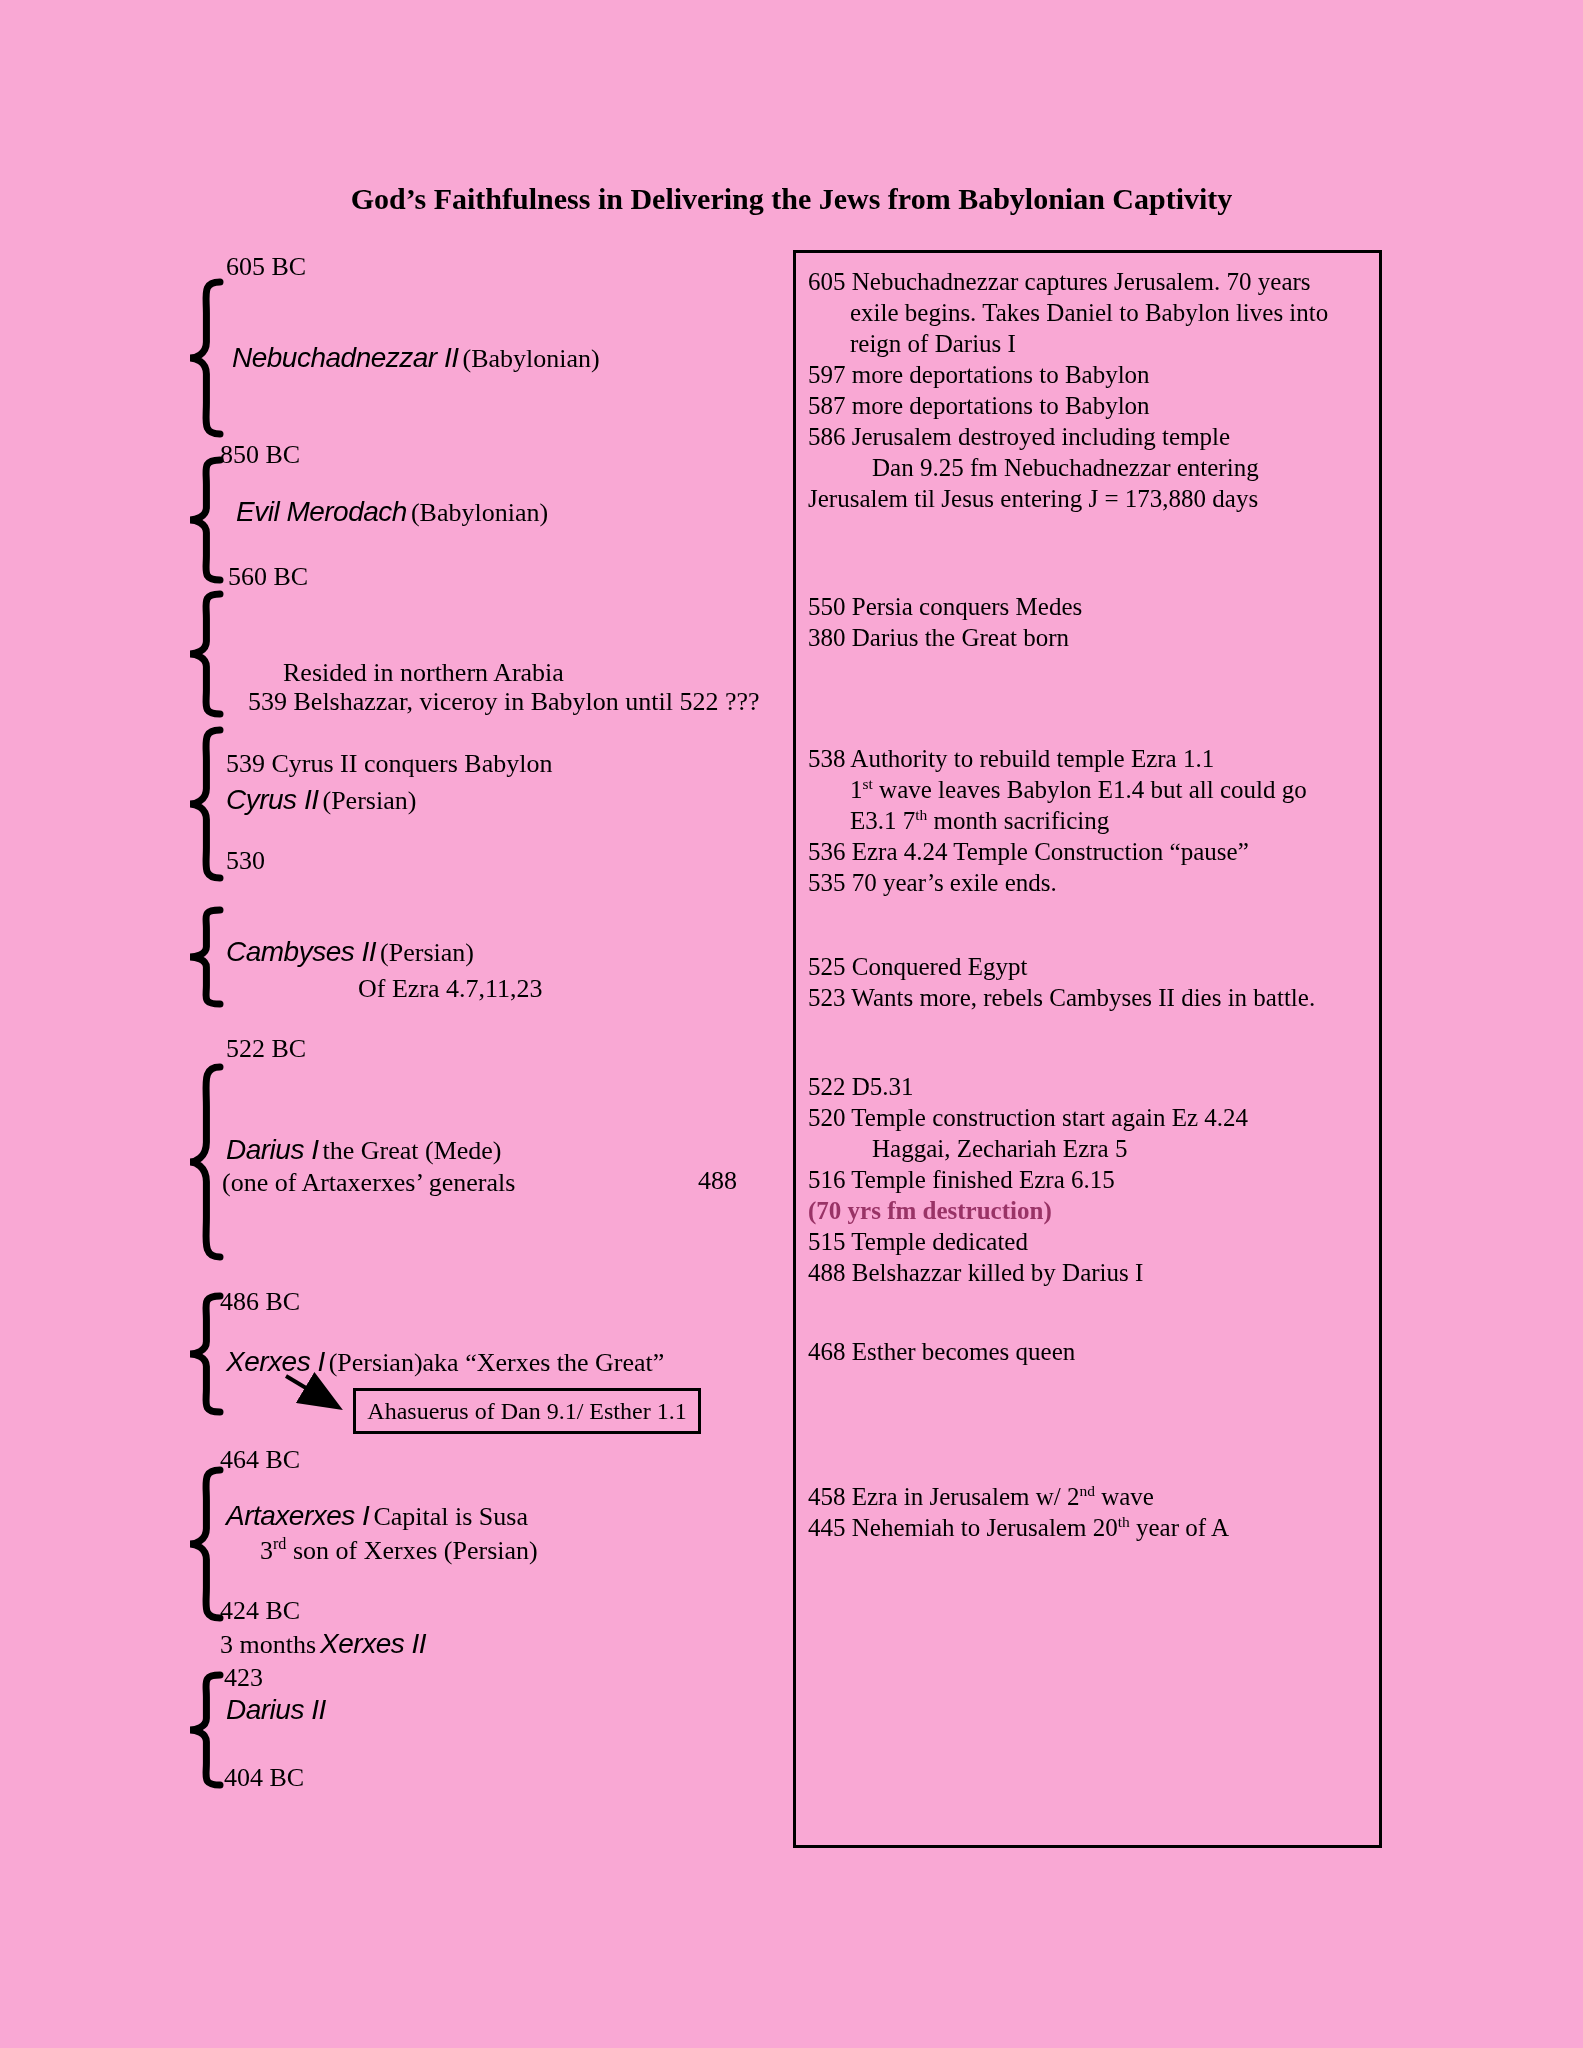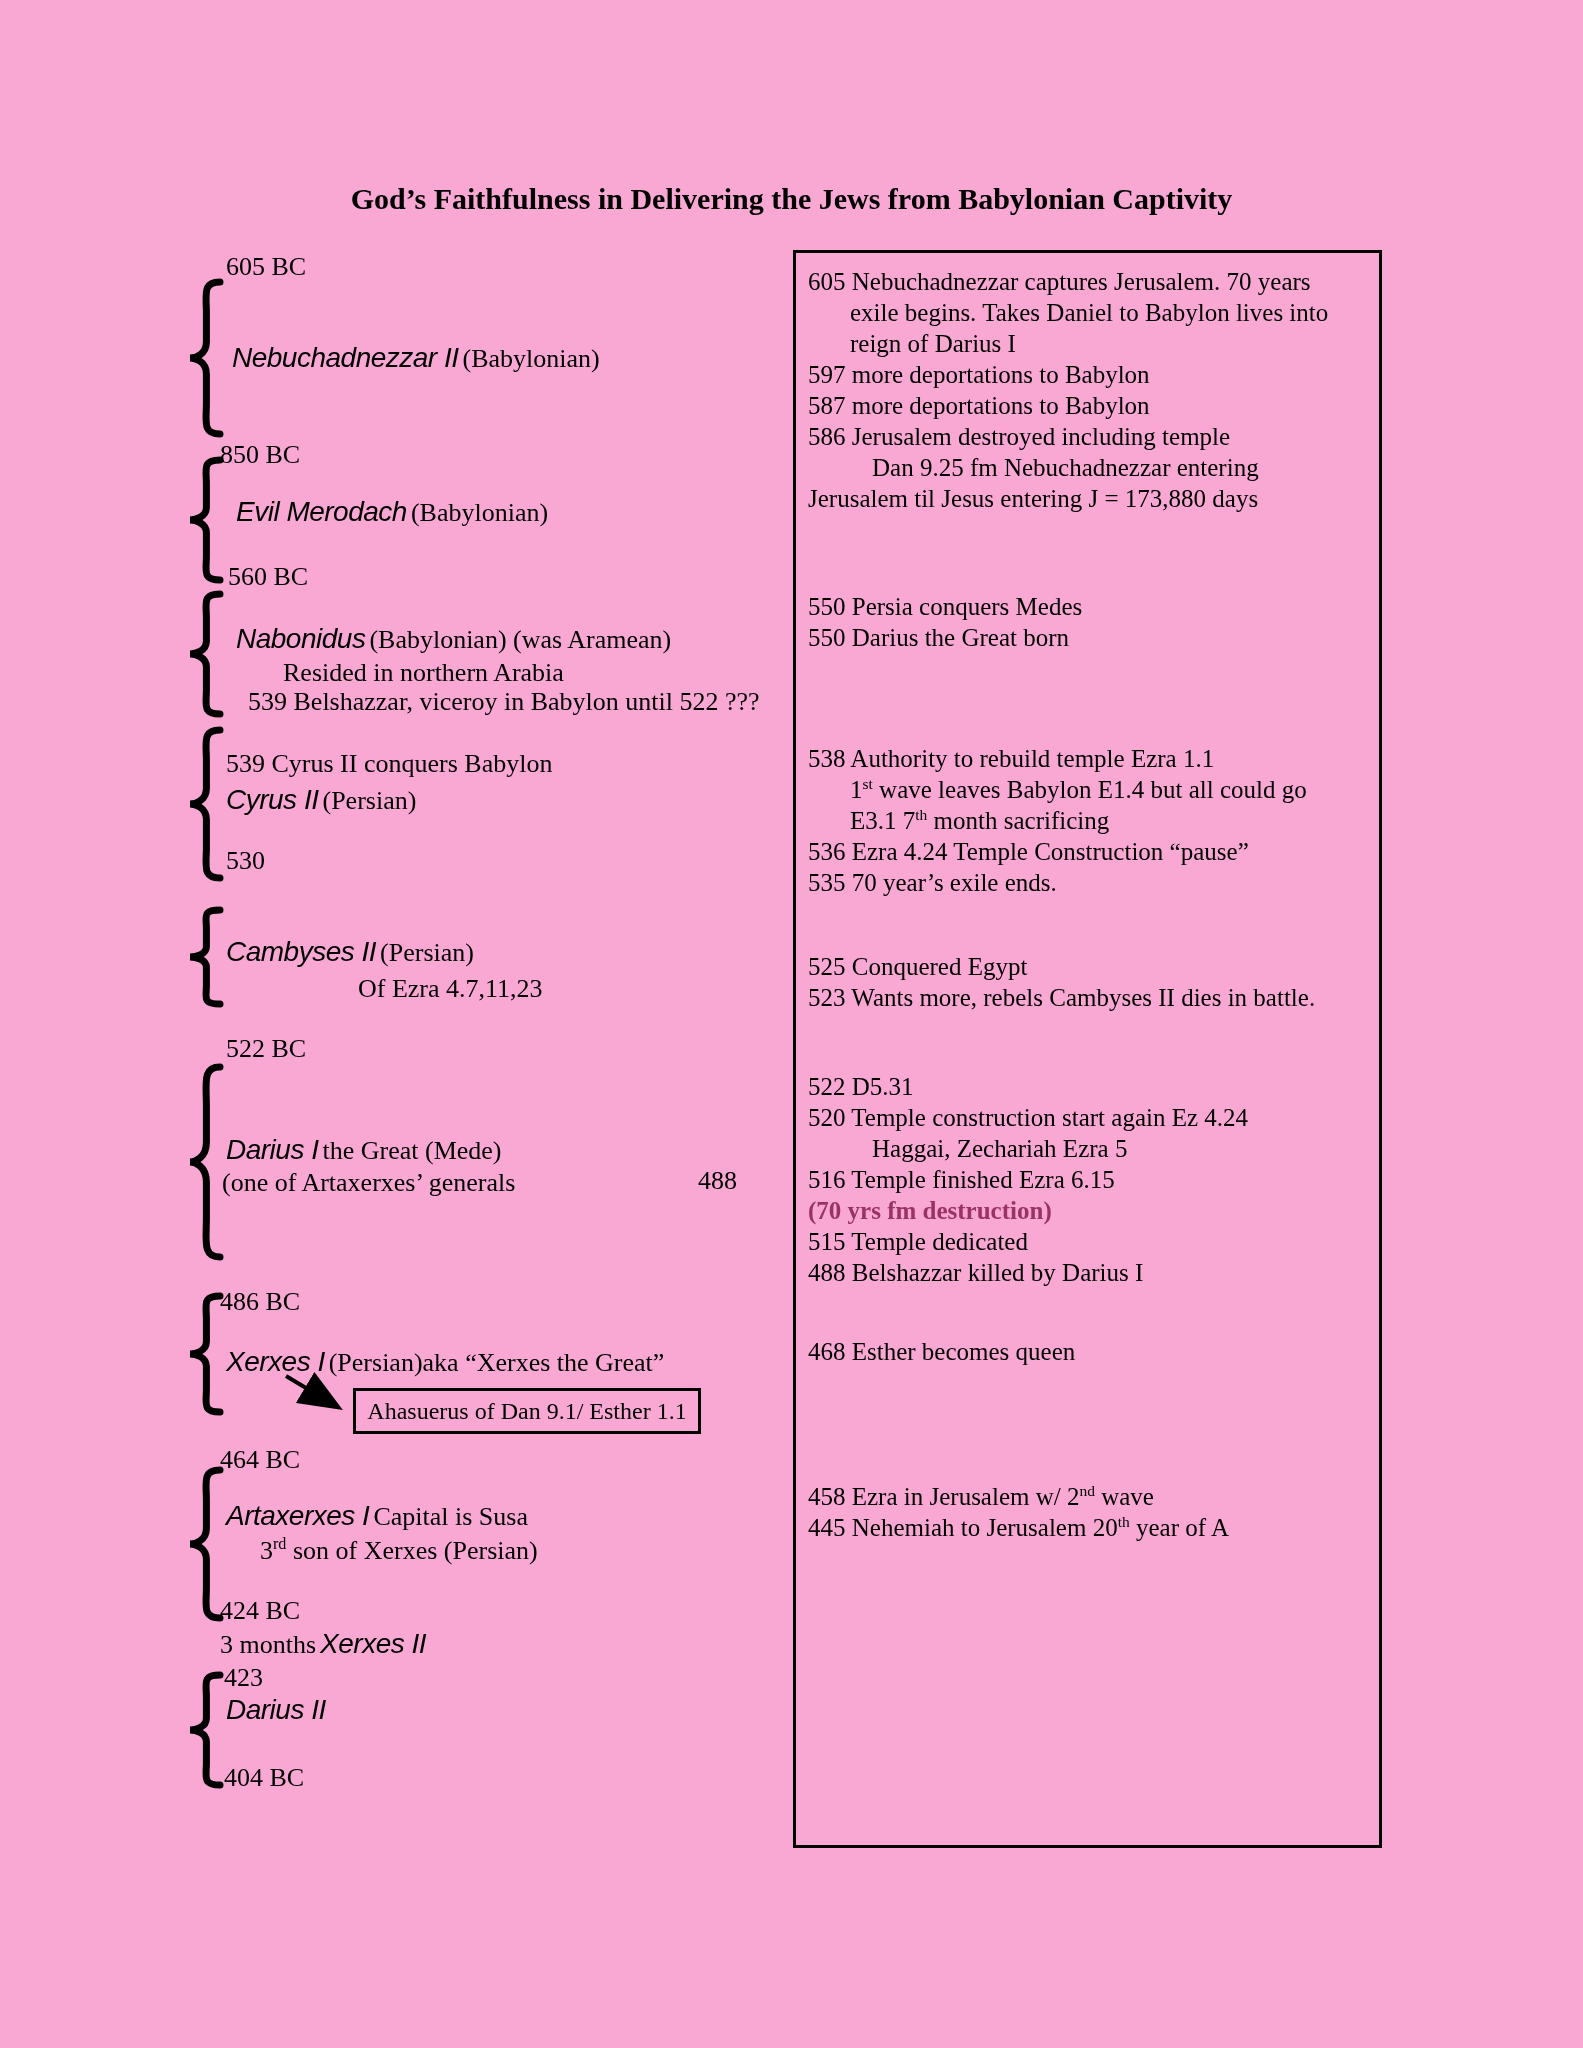--- a/index.html
+++ b/index.html
@@ -67,23 +67,20 @@
       <svg width="42" height="128" viewBox="0 0 42 128">
     <path d="M 34 4
     C 16.32 4 20.4 12.8 20.4 28.16
     L 20.4 51.2
     C 20.4 61.44 8.84 64 4 64
     C 8.84 64 20.4 66.56 20.4 76.8
     L 20.4 99.84
     C 20.4 115.2 16.32 124 34 124" fill="none" stroke="#000" stroke-width="7" stroke-linecap="round"></path>
       </svg>
     </div>
-  <div class="abs" style="left:236px;top:623px">
-    <span class="name">Nabonidus</span><span class="ser small-gap">(Babylonian) (was Aramean)</span>
-  </div>
   <div class="abs ser" style="left:283px;top:658px">Resided in northern Arabia</div>
   <div class="abs ser" style="left:248px;top:687px">539 Belshazzar, viceroy in Babylon until 522 ???</div>
 
   <div class="brace" style="left:186px;top:726px">
       <svg width="42" height="156" viewBox="0 0 42 156">
     <path d="M 34 4
     C 16.32 4 20.4 15.600000000000001 20.4 34.32
     L 20.4 62.400000000000006
     C 20.4 74.88 8.84 78 4 78
     C 8.84 78 20.4 81.12 20.4 93.6
@@ -201,21 +198,21 @@
         <div class="evline ind1">exile begins. Takes Daniel to Babylon lives into</div>
         <div class="evline ind1">reign of Darius I</div>
         <div class="evline ind0">597 more deportations to Babylon</div>
         <div class="evline ind0">587 more deportations to Babylon</div>
         <div class="evline ind0">586 Jerusalem destroyed including temple</div>
         <div class="evline ind3">Dan 9.25 fm Nebuchadnezzar entering</div>
         <div class="evline ind0">Jerusalem til Jesus entering J = 173,880 days</div>
       </div>
     <div class="evblock" style="top:338px">
         <div class="evline ind0">550 Persia conquers Medes</div>
-        <div class="evline ind0">550 Darius the Great born</div>
+        <div class="evline ind0">380 Darius the Great born</div>
       </div>
     <div class="evblock" style="top:490px">
         <div class="evline ind0">538 Authority to rebuild temple Ezra 1.1</div>
         <div class="evline ind1">1<sup>st</sup> wave leaves Babylon E1.4 but all could go</div>
         <div class="evline ind1">E3.1 7<sup>th</sup> month sacrificing</div>
         <div class="evline ind0">536 Ezra 4.24 Temple Construction “pause”</div>
         <div class="evline ind0">535 70 year’s exile ends.</div>
       </div>
     <div class="evblock" style="top:698px">
         <div class="evline ind0">525 Conquered Egypt</div>

